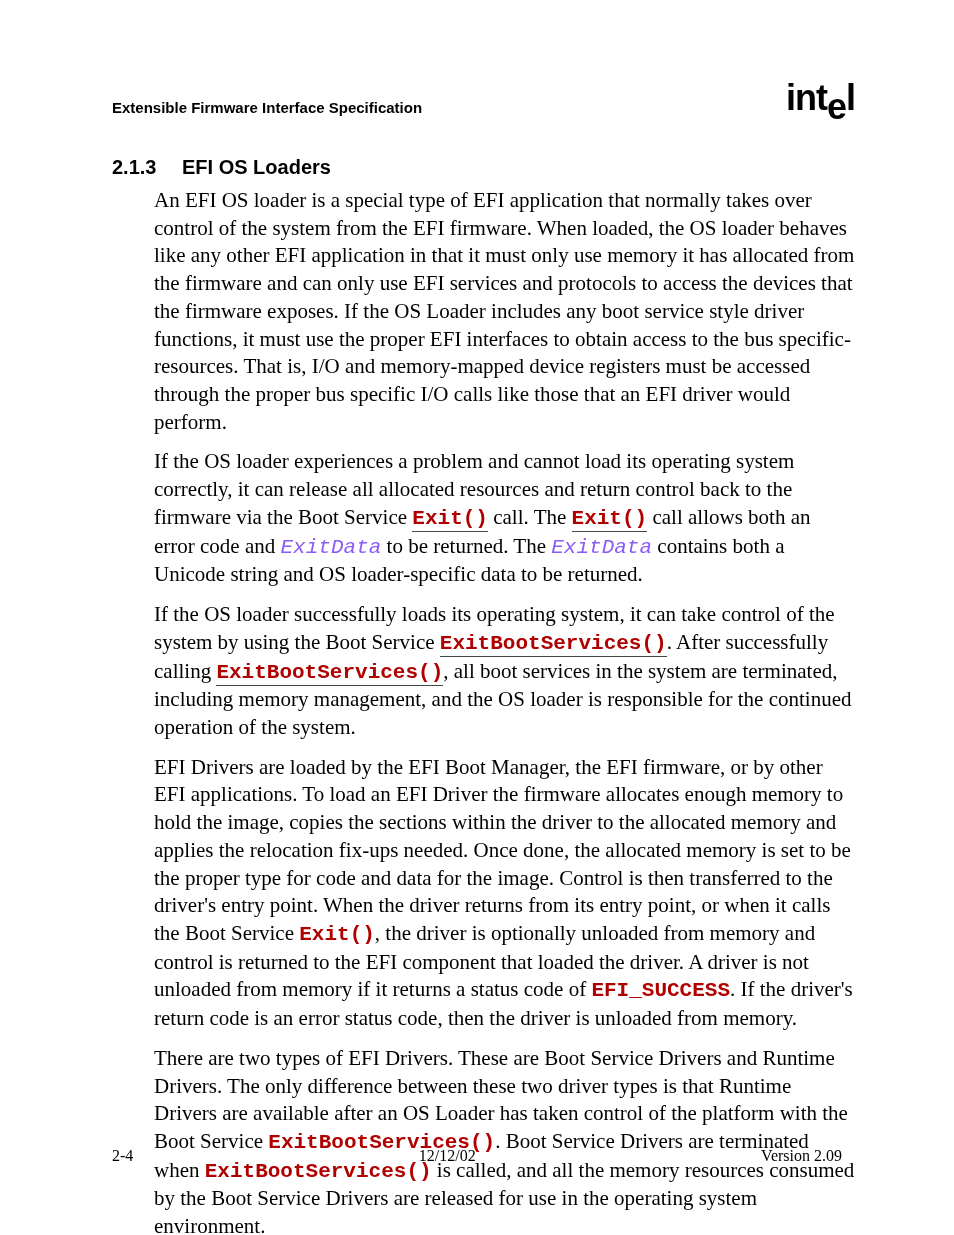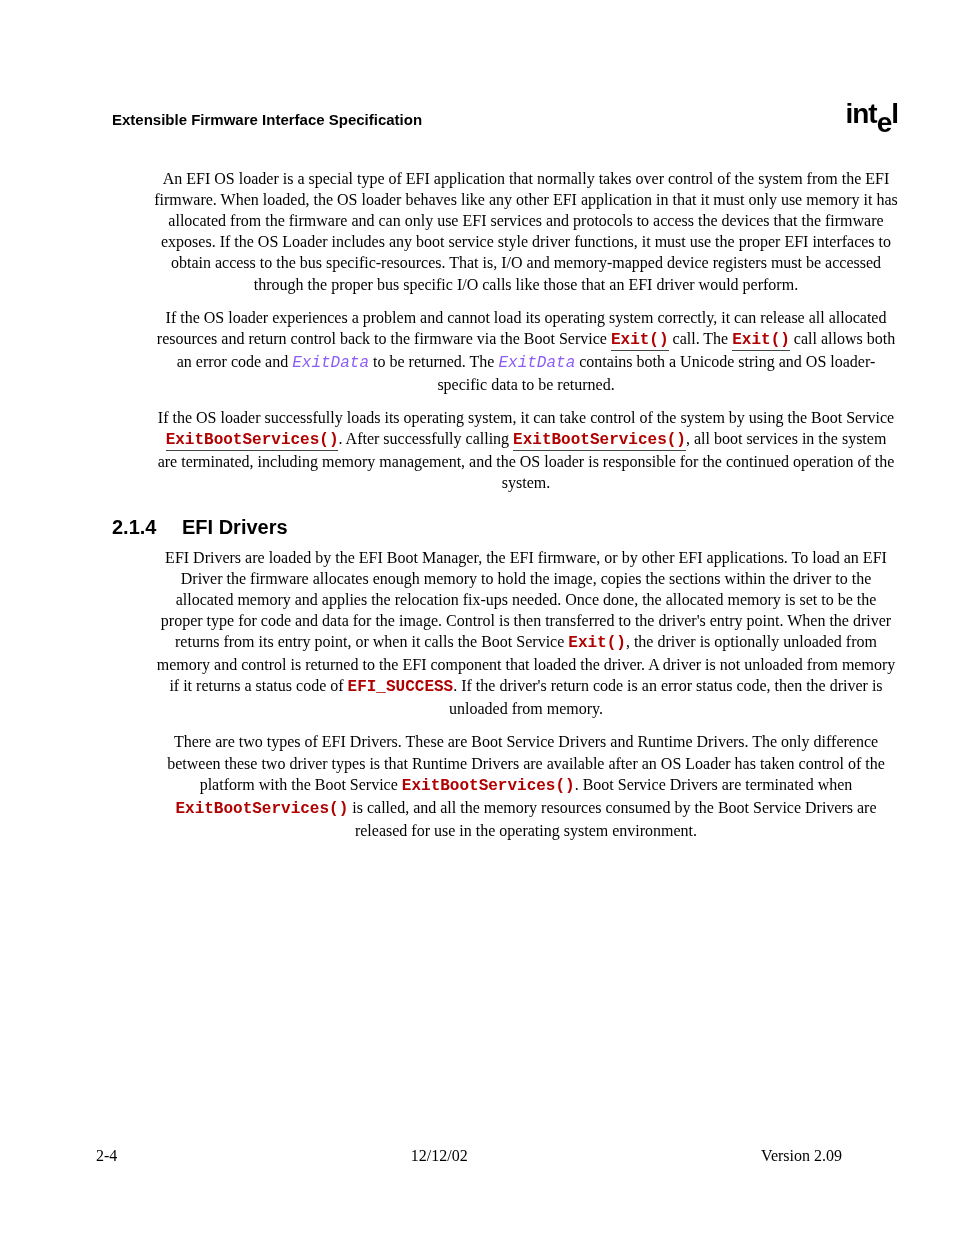--- a/index.html
+++ b/index.html
@@ -10,60 +10,59 @@
     height: 1235px;
     font-family: "Times New Roman", Times, serif;
     background: #fff;
     color: #000;
   }
   .page {
     position: relative;
     width: 954px;
     height: 1235px;
     box-sizing: border-box;
-    padding: 80px 56px 0 112px;
+    padding: 80px 99px 0 112px;
   }
   .header-row {
     display: flex;
     justify-content: space-between;
     align-items: flex-end;
     margin-bottom: 40px;
   }
   .doc-title {
     font-family: Arial, Helvetica, sans-serif;
     font-weight: bold;
     font-size: 15px;
   }
   .logo {
     font-family: Arial, Helvetica, sans-serif;
     font-weight: 900;
-    font-size: 28px;
+    font-size: 36px;
     letter-spacing: -1px;
     line-height: 1;
-    margin-top: 20px;
   }
   .logo .drop {
     position: relative;
     top: 9px;
   }
   .section-heading {
     font-family: Arial, Helvetica, sans-serif;
     font-weight: bold;
     font-size: 20px;
     margin: 22px 0 8px 0;
   }
   .section-heading .num {
     display: inline-block;
     width: 70px;
   }
   .body-para {
-    font-size: 16px;
+    font-size: 21px;
     line-height: 1.32;
     margin: 0 0 12px 42px;
-    text-align: center;
+    text-align: left;
   }
   .code {
     font-family: "Courier New", Courier, monospace;
     font-weight: bold;
     color: #b00000;
   }
   .code-link {
     font-family: "Courier New", Courier, monospace;
     font-weight: bold;
     color: #b00000;
@@ -72,54 +71,54 @@
   }
   .code-ital {
     font-family: "Courier New", Courier, monospace;
     font-style: italic;
     font-weight: normal;
     color: #8b5cf6;
   }
   .footer {
     position: absolute;
     bottom: 70px;
-    left: 96px;
+    left: 112px;
     right: 112px;
     display: flex;
     justify-content: space-between;
     font-size: 16px;
     font-family: "Times New Roman", Times, serif;
   }
 </style>
 </head>
 <body>
 
 <div class="page">
 
   <div class="header-row">
     <div class="doc-title">Extensible Firmware Interface Specification</div>
     <div class="logo">
       <span>int</span><span class="drop">e</span><span>l</span>
     </div>
   </div>
 
+  <div class="section-heading">
+    <span class="num">2.1.3</span><span>EFI OS Loaders</span>
+  </div>
 
   <p class="body-para">An EFI OS loader is a special type of EFI application that normally takes over control of the system from the EFI firmware.  When loaded, the OS loader behaves like any other EFI application in that it must only use memory it has allocated from the firmware and can only use EFI services and protocols to access the devices that the firmware exposes.  If the OS Loader includes any boot service style driver functions, it must use the proper EFI interfaces to obtain access to the bus specific-resources.  That is, I/O and memory-mapped device registers must be accessed through the proper bus specific I/O calls like those that an EFI driver would perform.</p>
 
   <p class="body-para">
     <span>If the OS loader experiences a problem and cannot load its operating system correctly, it can release all allocated resources and return control back to the firmware via the Boot Service </span><span class="code-link">Exit()</span><span> call.  The </span><span class="code-link">Exit()</span><span> call allows both an error code and </span><span class="code-ital">ExitData</span><span> to be returned.  The </span><span class="code-ital">ExitData</span><span> contains both a Unicode string and OS loader-specific data to be returned.</span>
   </p>
 
   <p class="body-para">
     <span>If the OS loader successfully loads its operating system, it can take control of the system by using the Boot Service </span><span class="code-link">ExitBootServices()</span><span>.  After successfully calling </span><span class="code-link">ExitBootServices()</span><span>, all boot services in the system are terminated, including memory management, and the OS loader is responsible for the continued operation of the system.</span>
   </p>
 
-  <div class="section-heading">
-    <span class="num">2.1.4</span><span>EFI Drivers</span>
-  </div>
 
   <p class="body-para">
     <span>EFI Drivers are loaded by the EFI Boot Manager, the EFI firmware, or by other EFI applications.  To load an EFI Driver the firmware allocates enough memory to hold the image, copies the sections within the driver to the allocated memory and applies the relocation fix-ups needed.  Once done, the allocated memory is set to be the proper type for code and data for the image.  Control is then transferred to the driver's entry point.  When the driver returns from its entry point, or when it calls the Boot Service </span><span class="code">Exit()</span><span>, the driver is optionally unloaded from memory and control is returned to the EFI component that loaded the driver.  A driver is not unloaded from memory if it returns a status code of </span><span class="code">EFI_SUCCESS</span><span>.  If the driver's return code is an error status code, then the driver is unloaded from memory.</span>
   </p>
 
   <p class="body-para">
     <span>There are two types of EFI Drivers.  These are Boot Service Drivers and Runtime Drivers.  The only difference between these two driver types is that Runtime Drivers are available after an OS Loader has taken control of the platform with the Boot Service </span><span class="code">ExitBootServices()</span><span>.  Boot Service Drivers are terminated when </span><span class="code">ExitBootServices()</span><span> is called, and all the memory resources consumed by the Boot Service Drivers are released for use in the operating system environment.</span>
   </p>
 
   <div class="footer">

